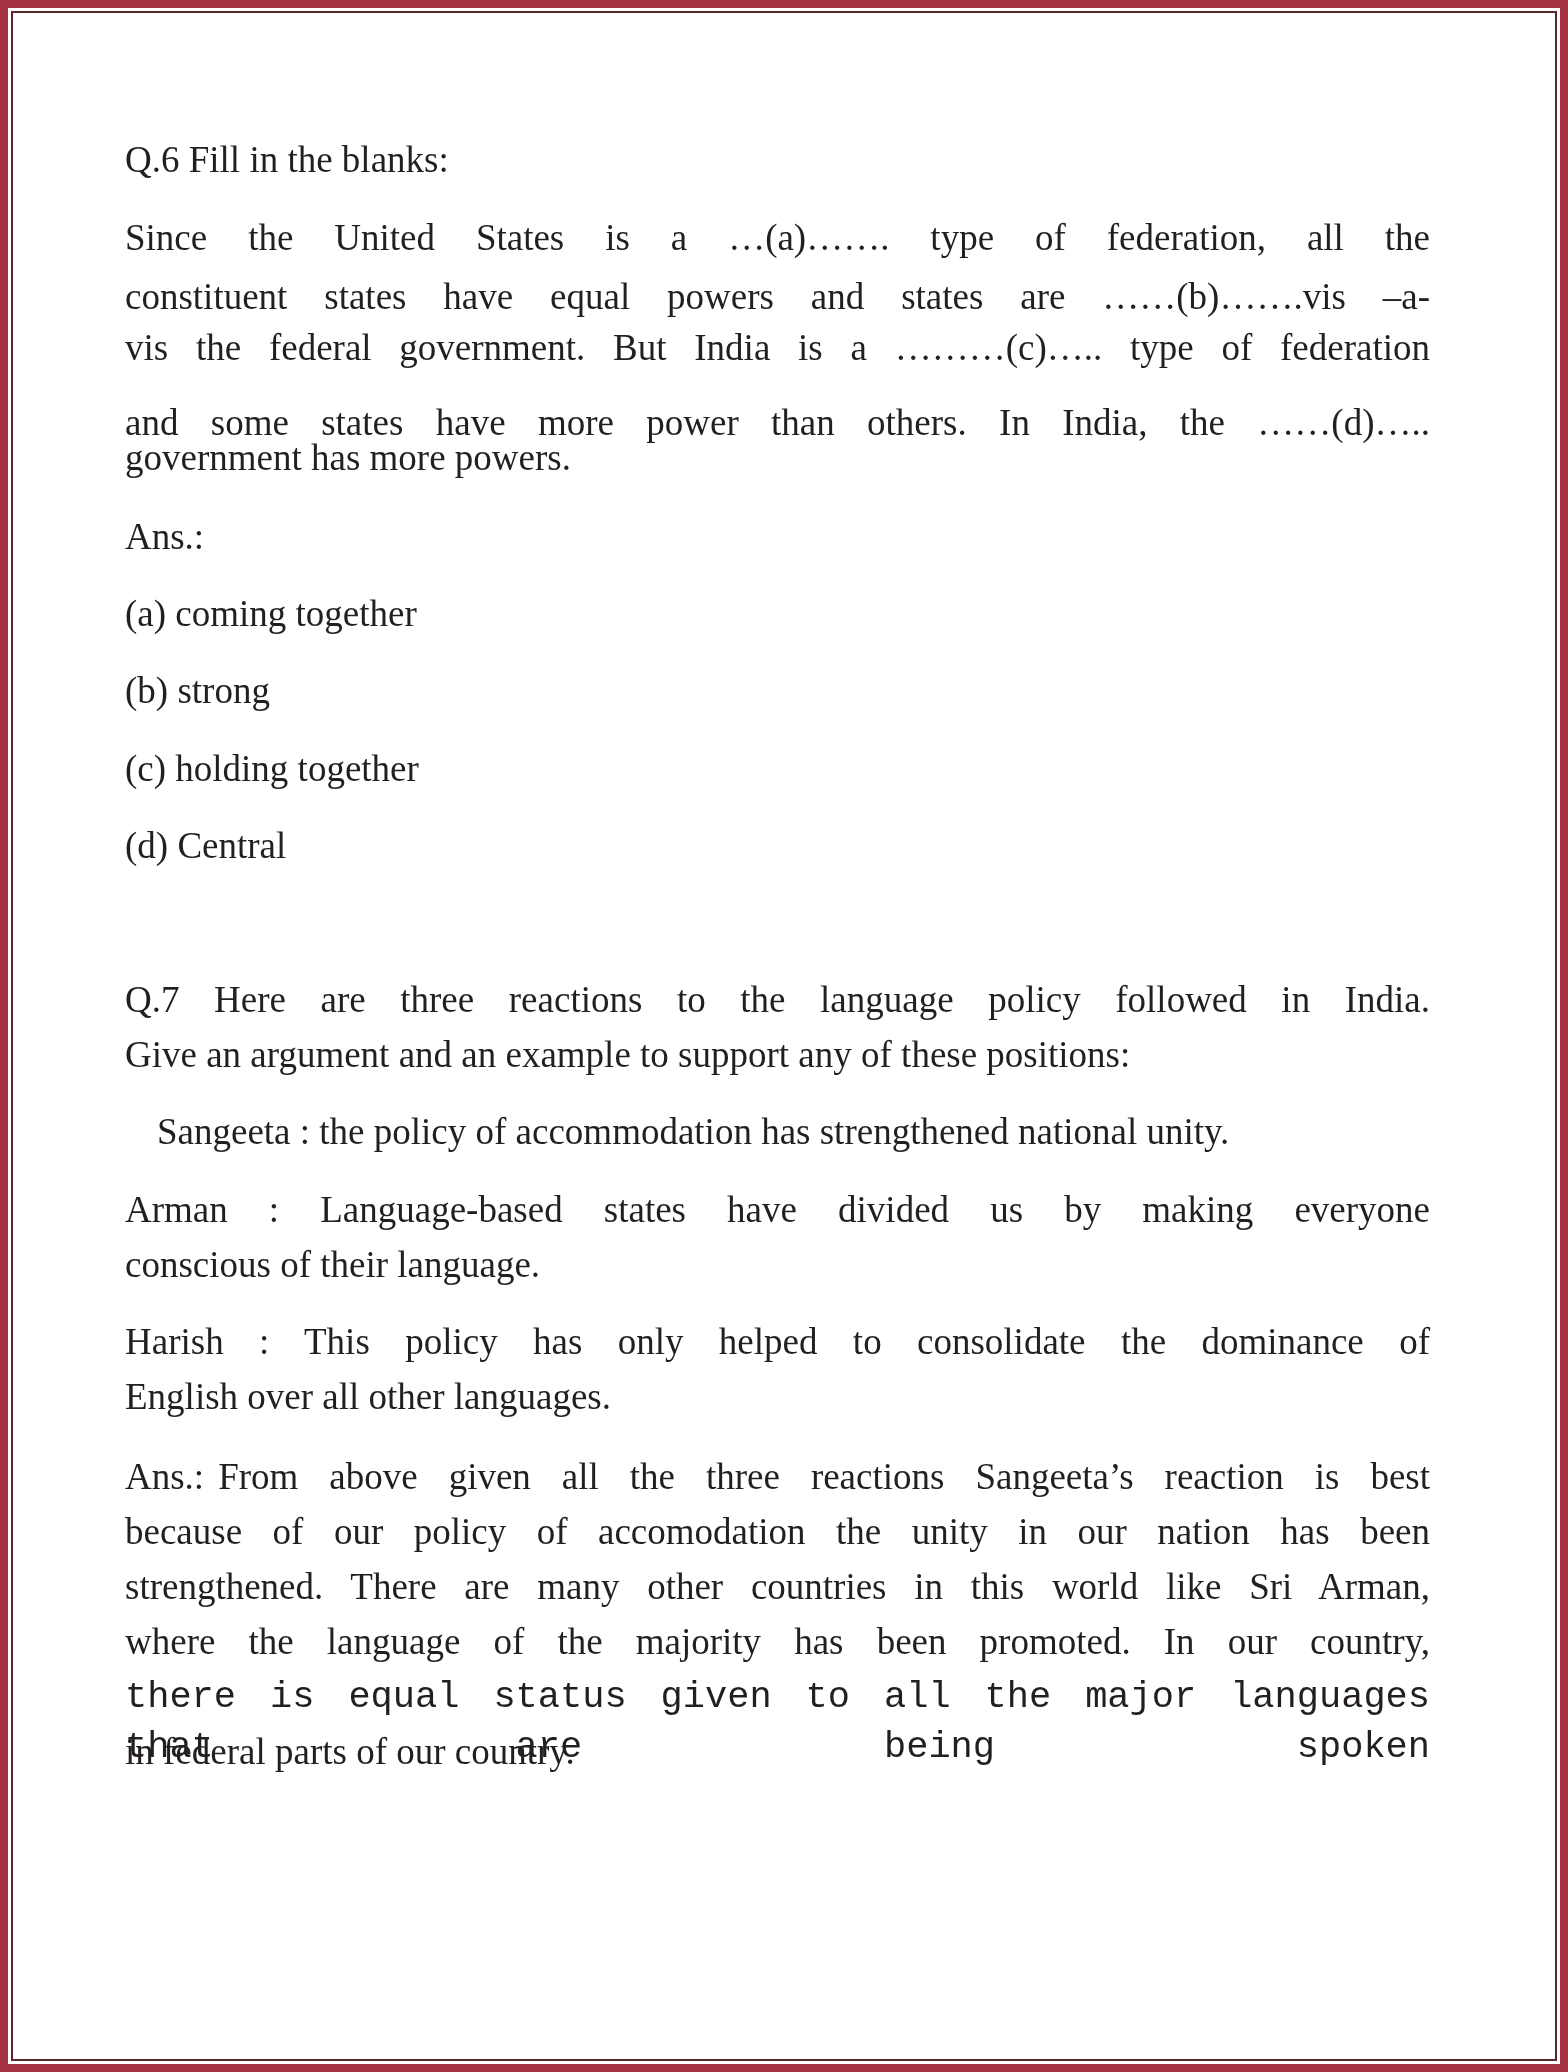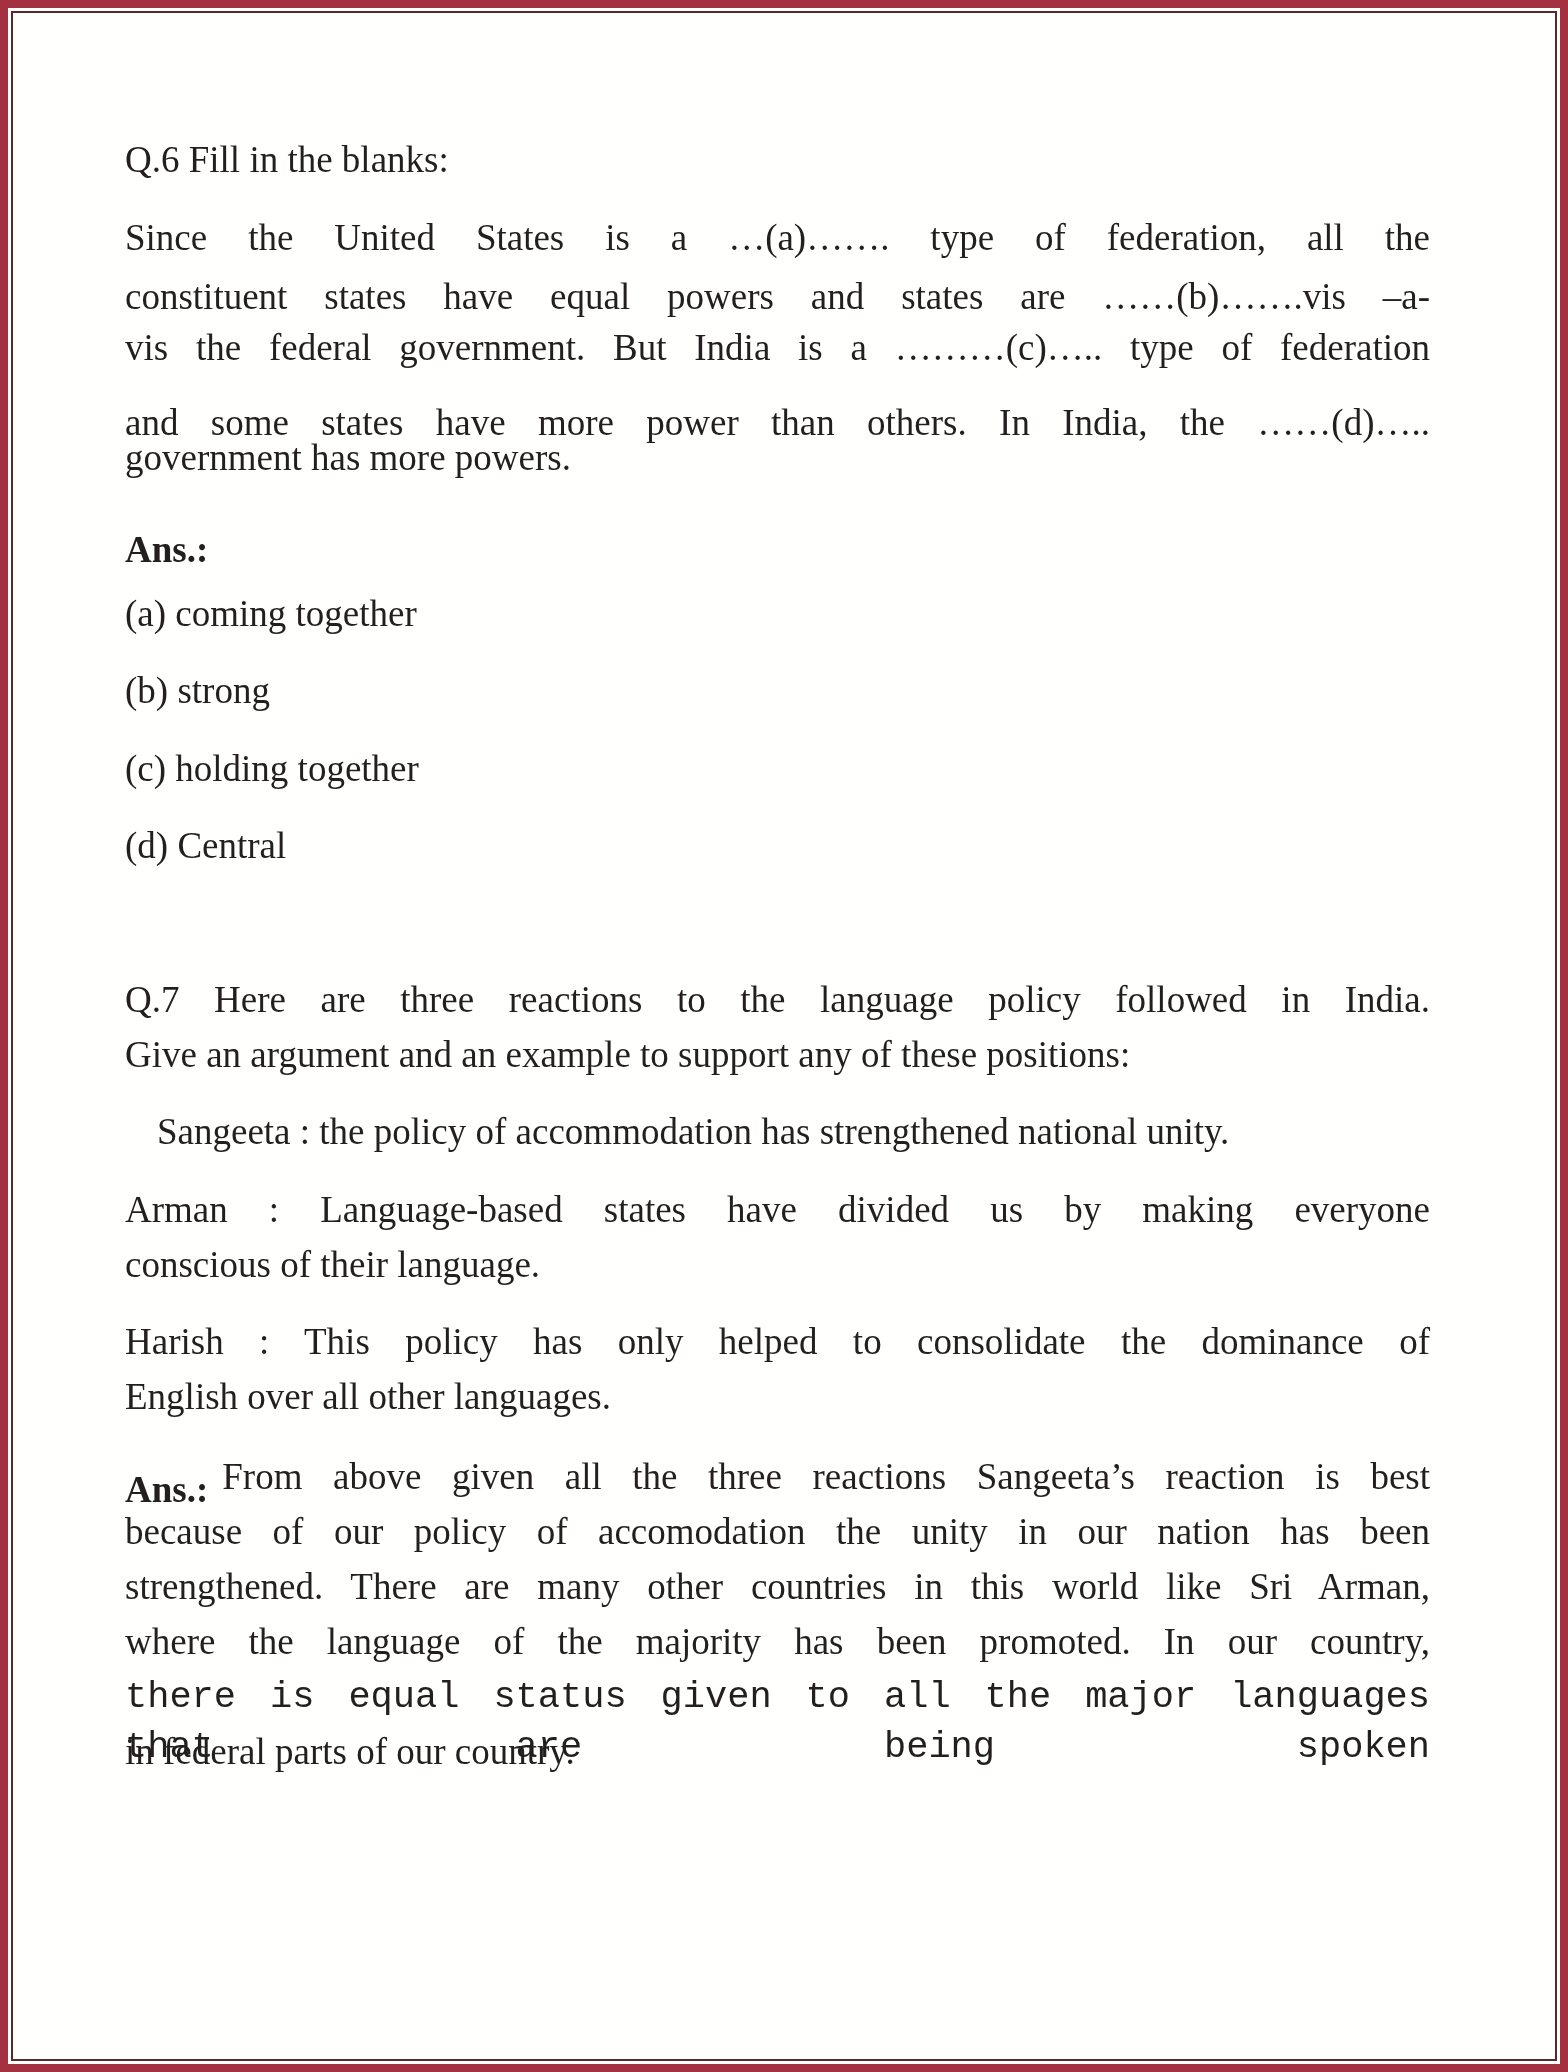--- a/index.html
+++ b/index.html
@@ -35,21 +35,21 @@
     width: 1305px;
     height: 50px;
     line-height: 50px;
     white-space: nowrap;
   }
   .just {
     text-align: justify;
     text-align-last: justify;
     white-space: normal;
   }
-  .bold { font-weight: bold; margin-top: 13px; }
+  .bold { font-weight: normal; }
 </style>
 </head>
 <body>
 
 <div class="page">
   <div class="inner-rule"></div>
 </div>
 
 <div class="content">
 

